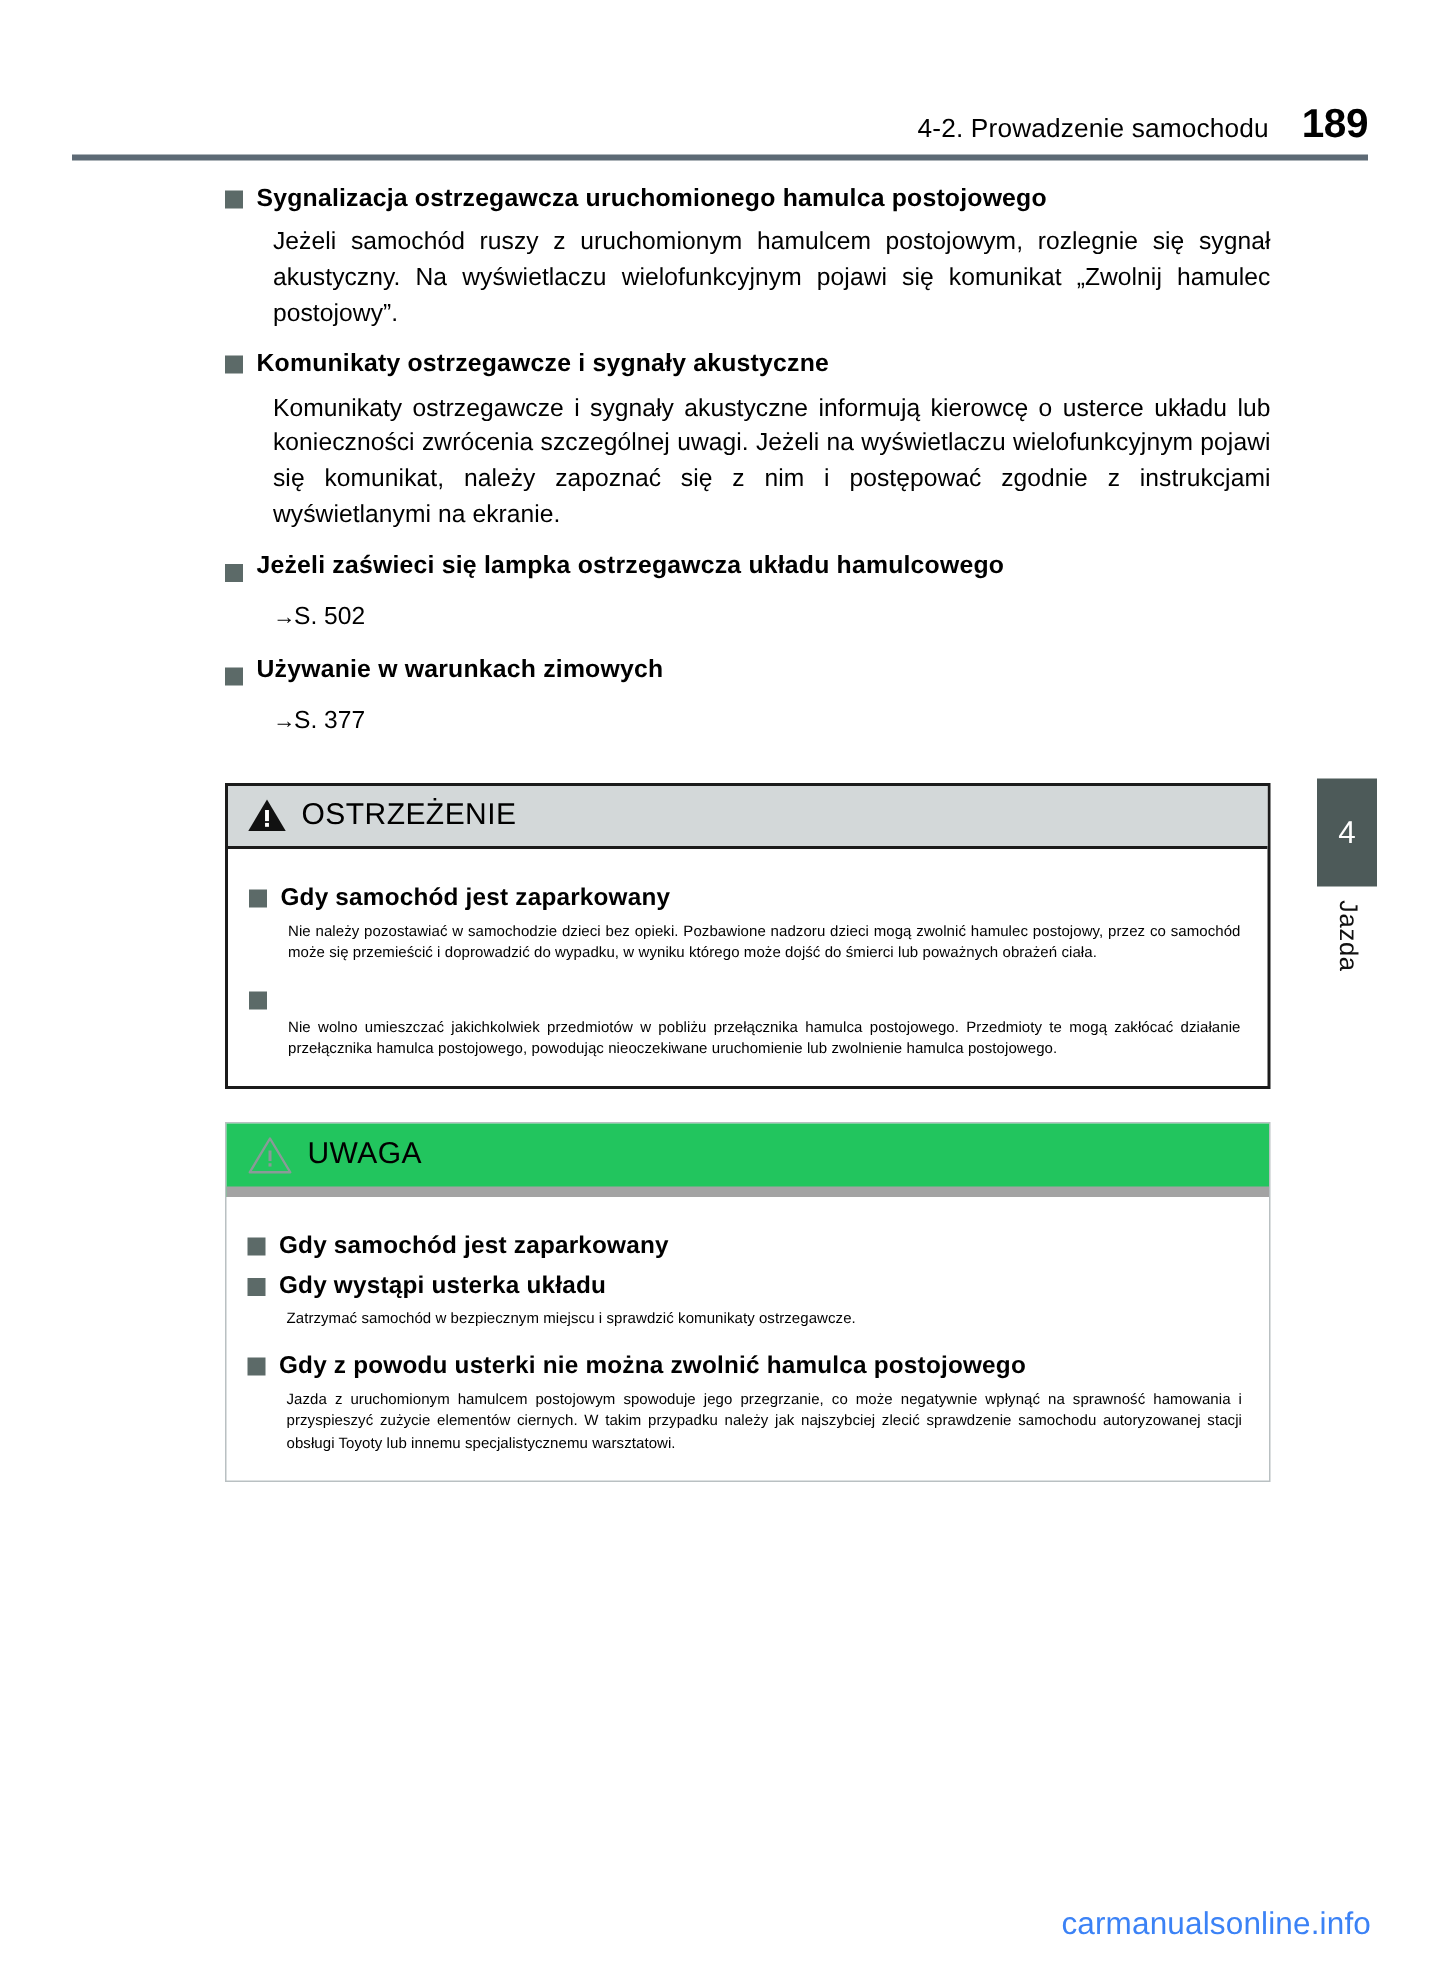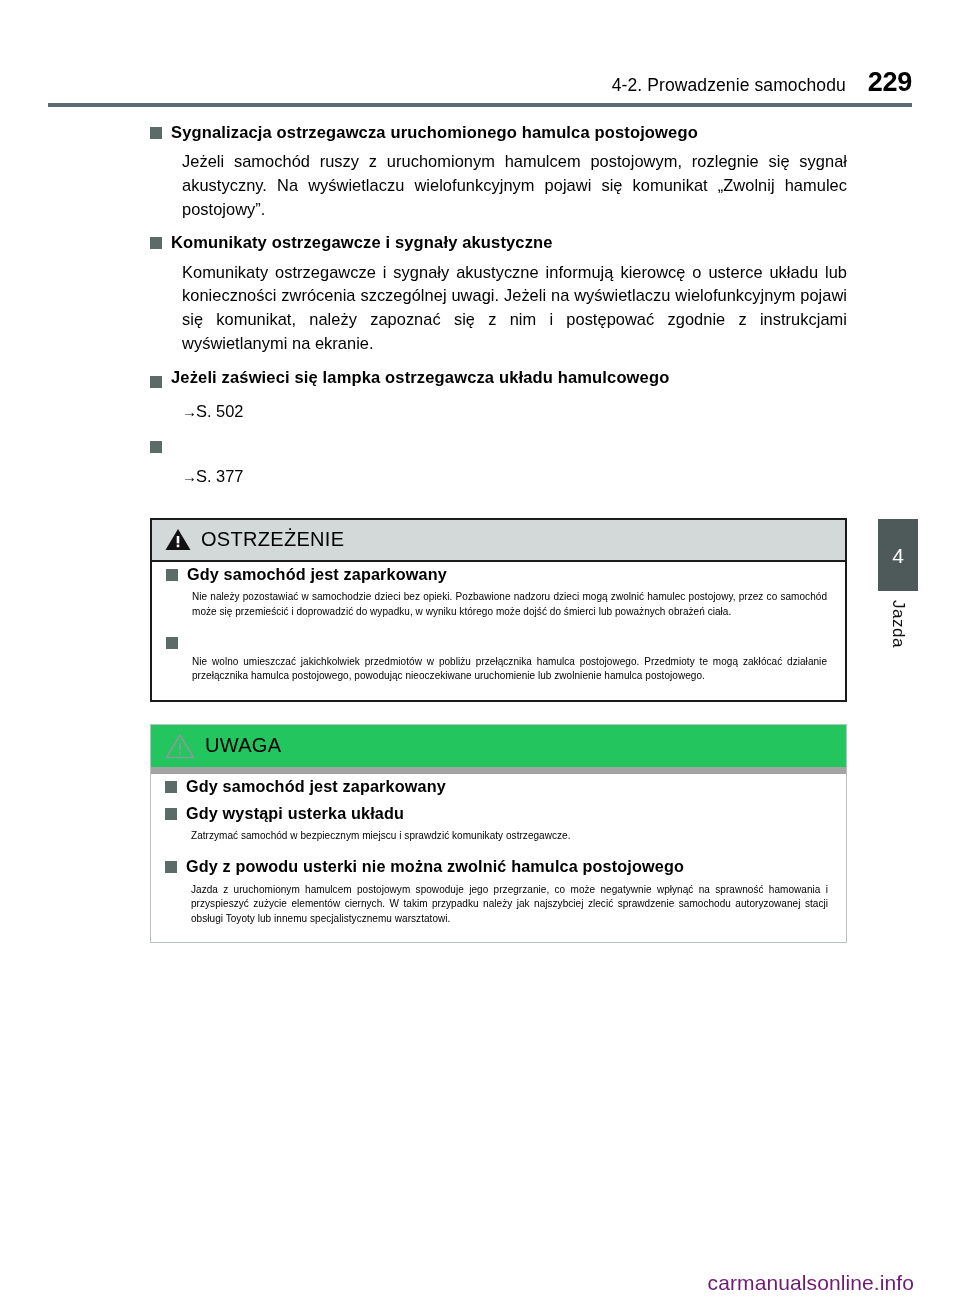--- a/index.html
+++ b/index.html
@@ -127,21 +127,21 @@
     display: flex;
     align-items: center;
     padding-left: 14px;
     gap: 10px;
   }
   .box-title {
     font-size: 20px;
     letter-spacing: 0.3px;
   }
   .box-body {
-    padding: 2px 18px 16px 14px;
+    padding: 22px 18px 16px 14px;
   }
   .box-body .sec-head { margin-bottom: 6px; }
   .box-body .sec-head-text { font-size: 16.2px; }
   .box-body .body-para {
     margin: 0 0 12px 26px;
     font-size: 10px;
     line-height: 1.46;
   }
   .box-body .body-para:last-child { margin-bottom: 0; }
 
@@ -185,31 +185,31 @@
   }
 
   
   .watermark {
     position: absolute;
     left: 0;
     right: 0;
     bottom: 18px;
     text-align: right;
     padding-right: 46px;
-    color: #701a75;
+    color: #3b82f6;
     font-size: 21px;
     letter-spacing: 0.1px;
   }
 </style>
 </head>
 <body>
 
 <div class="page-header">
   <div class="header-title">4-2. Prowadzenie samochodu</div>
-  <div class="header-pageno">229</div>
+  <div class="header-pageno">189</div>
 </div>
 <div class="header-rule"></div>
 
 <div class="content">
 
   <div class="sec-head">
     <span class="sq"></span>
     <span class="sec-head-text">Sygnalizacja ostrzegawcza uruchomionego hamulca postojowego</span>
   </div>
   <p class="body-para">Jeżeli samochód ruszy z uruchomionym hamulcem postojowym, rozlegnie się sygnał akustyczny. Na wyświetlaczu wielofunkcyjnym pojawi się komunikat „Zwolnij hamulec postojowy”.</p>
@@ -223,20 +223,21 @@
   <div class="sec-head gap-after-head">
     <span class="sq"></span>
     <span class="sec-head-text">Jeżeli zaświeci się lampka ostrzegawcza układu hamulcowego</span>
   </div>
   <div class="ref-line">
     <span class="arrow">→</span><span>S. 502</span>
   </div>
 
   <div class="sec-head gap-after-head">
     <span class="sq"></span>
+    <span class="sec-head-text">Używanie w warunkach zimowych</span>
   </div>
   <div class="ref-line">
     <span class="arrow">→</span><span>S. 377</span>
   </div>
 
   <div class="box box-warning">
     <div class="box-header">
       <svg class="tri" width="26" height="23" viewBox="0 0 26 23">
         <polygon points="13,1 25.5,22 0.5,22" fill="#111111"></polygon>
         <rect x="11.7" y="8" width="2.6" height="7.4" fill="#ffffff"></rect>

